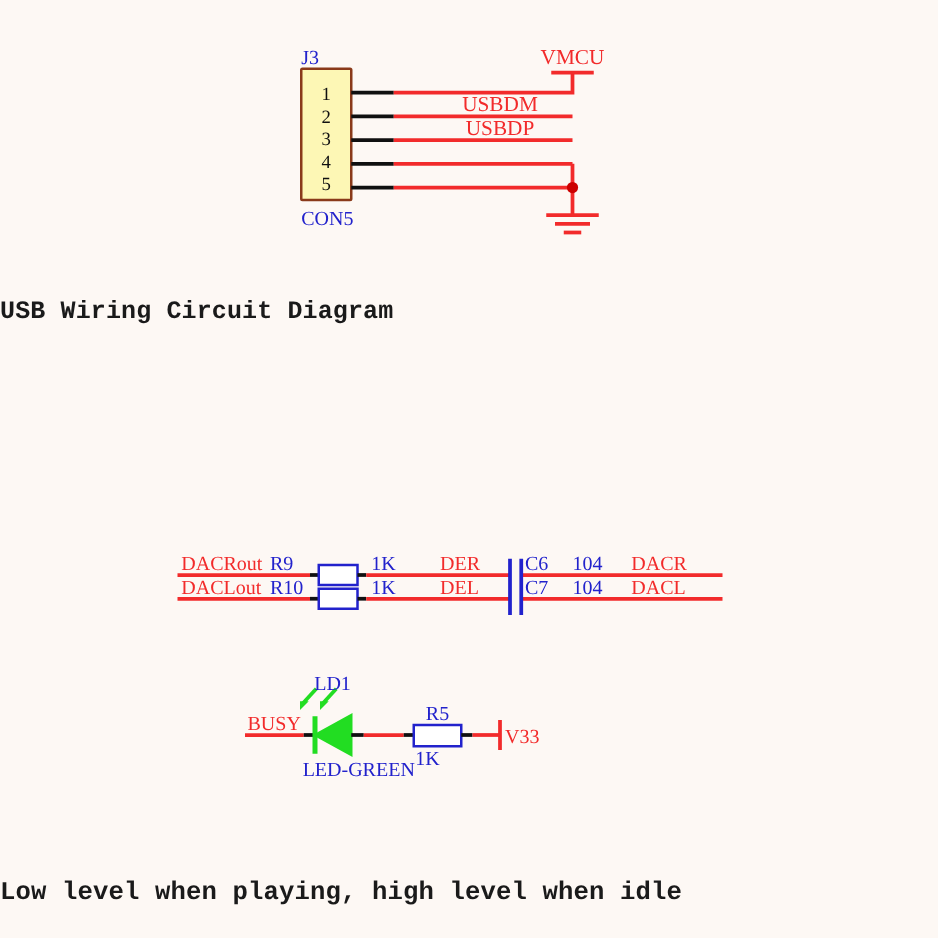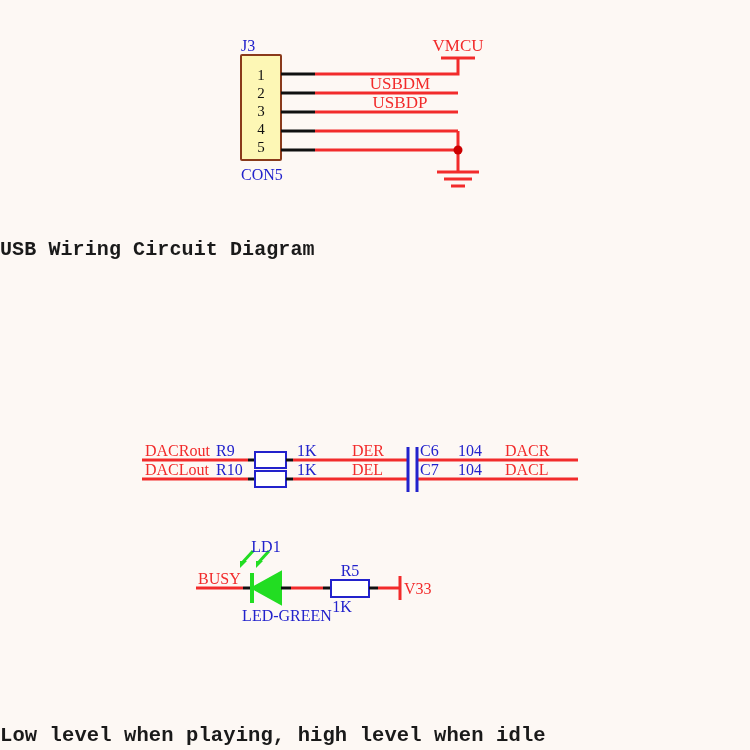--- a/index.html
+++ b/index.html
@@ -25,21 +25,21 @@
     position: absolute;
     width: 750px;
     text-align: left;
     color: #1a1a1a;
     font-family: Liberation Mono, monospace;
     font-size: 20px;
     font-weight: 600;
     letter-spacing: 0.1px;
   }
   #caption-usb { top: 238px; }
-  #caption-busy { top: 724px; font-size: 20.5px; }
+  #caption-busy { top: 703px; font-size: 20.5px; }
   svg text { font-family: "Liberation Serif", serif; }
 </style>
 </head>
 <body>
 
 <svg id="canvas" viewBox="0 0 750 750">
 
   <g>
 
     <rect x="241" y="55" width="40" height="105" rx="1" fill="#fdf7b5" stroke="#8a3a1a" stroke-width="2"></rect>

